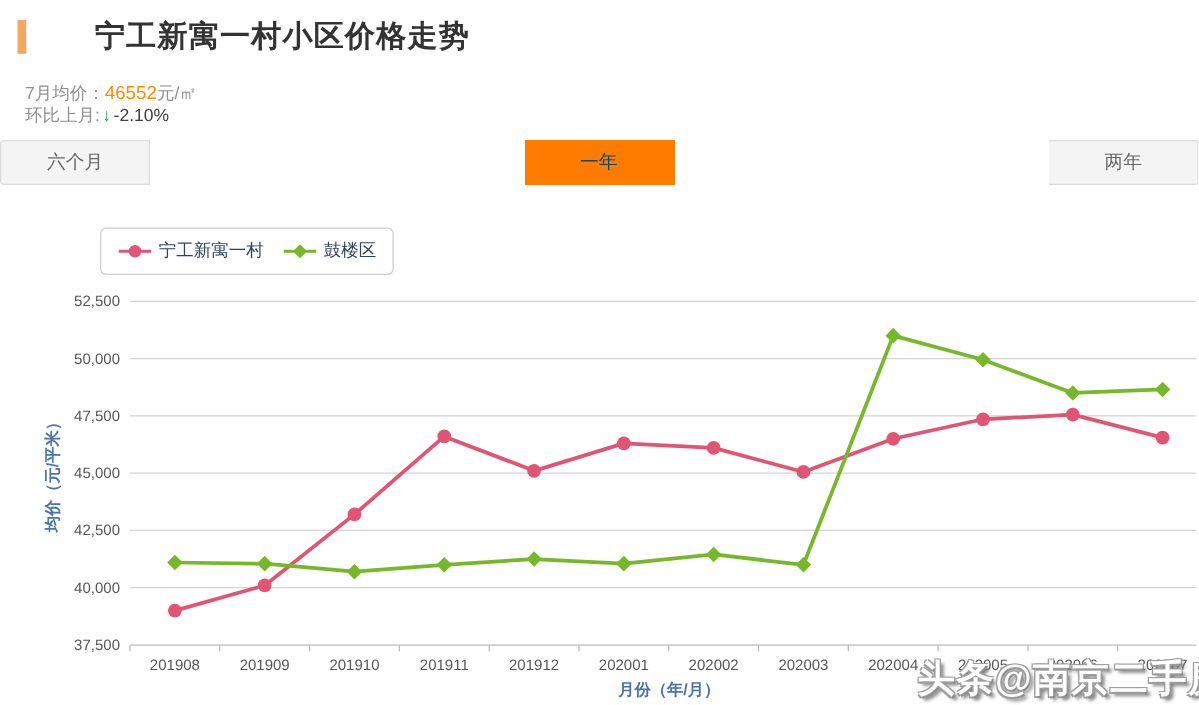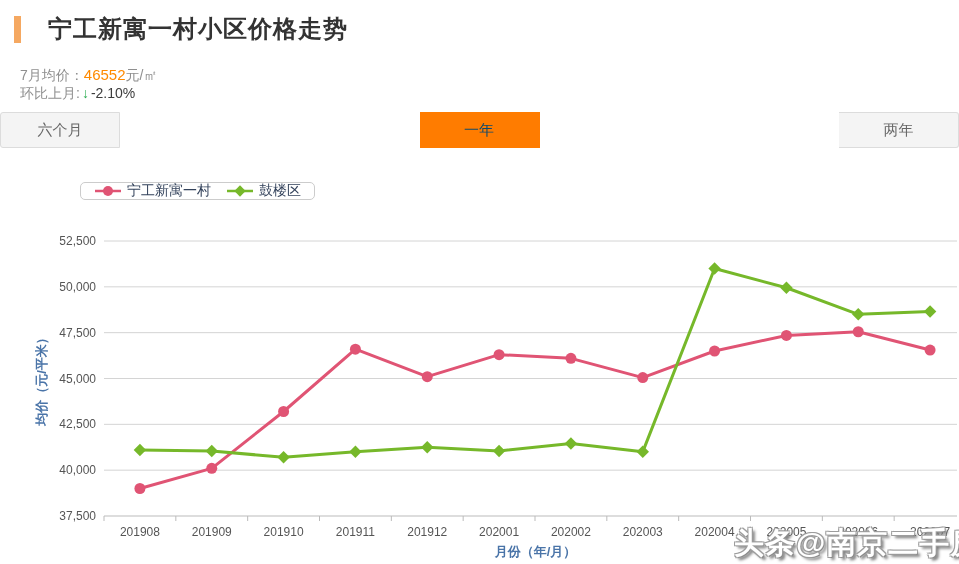--- a/index.html
+++ b/index.html
@@ -7,21 +7,21 @@
   body {
     position: relative;
     background: #ffffff;
     overflow: hidden;
     font-family: "Liberation Sans", "DejaVu Sans", sans-serif;
   }
 
   
   .header { position: absolute; left: 14px; top: 13px; display: flex; align-items: center; }
   .accent-bar { width: 7px; height: 27px; background: #f5a861; margin-right: 27px; }
-  .page-title { font-size: 24px; font-weight: bold; color: #333; letter-spacing: 1px; }
+  .page-title { font-size: 24px; font-weight: bold; color: #333; letter-spacing: 1px; margin-left: 28px; }
 
   
   .stats { position: absolute; left: 20px; top: 66px; display: flex; align-items: baseline; font-size: 14px; color: #8f8f8f; white-space: nowrap; flex-direction: column; }
   .stats .seg { margin-right: 37px; }
   .stats .seg:last-child { margin-right: 0; }
   .price-value { color: #ff8a00; font-size: 15px; }
   .arrow-down { color: #2fae54; font-size: 14px; margin: 0 2px; }
   .mom-value { color: #3d3d3d; }
   .sp { display: inline-block; width: 6px; }
 
@@ -32,21 +32,21 @@
     font-size: 15px; color: #666; background: #f4f4f4;
     border: 1px solid #dcdcdc; border-left: none; cursor: pointer;
     font-family: inherit;
   }
   .tab:first-child { border-left: 1px solid #dcdcdc; border-radius: 3px 0 0 3px; }
   .tab:last-child { border-radius: 0 3px 3px 0; }
   .tab.active { background: #ff7c00; border-color: #ff7c00; color: #0c4a6e; }
 
   
   .legend {
-    position: absolute; left: 80px; top: 182px; height: 18px;
+    position: absolute; left: 80px; top: 182px; height: 38px;
     display: flex; align-items: center; gap: 15px;
     padding: 0 13px; background: #fff;
     border: 1px solid #ccc; border-radius: 5px;
     font-size: 14px; color: #33425b;
   }
   .legend-item { display: flex; align-items: center; gap: 5px; cursor: pointer; }
 
   
   .chart-wrap { position: absolute; left: 0; top: 225px; width: 959px; height: 339px; }
   svg text { font-family: "Liberation Sans", "DejaVu Sans", sans-serif; }

